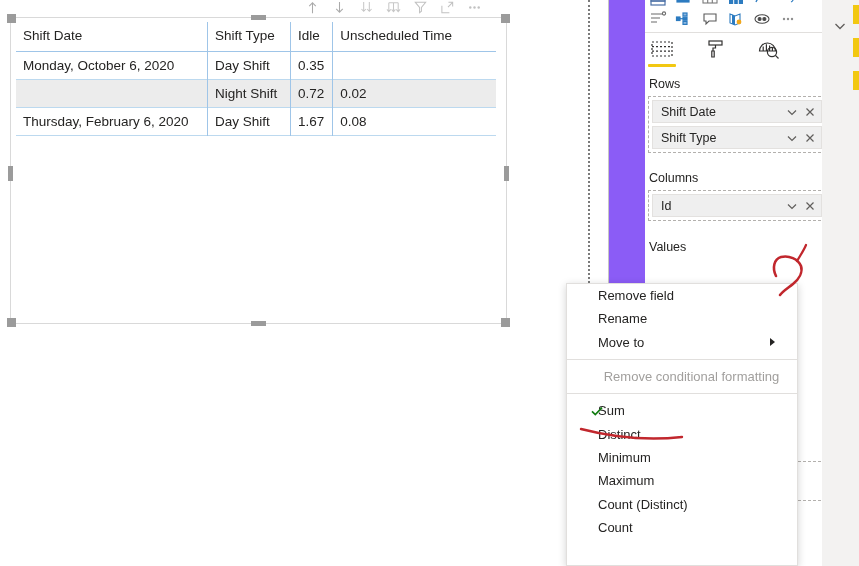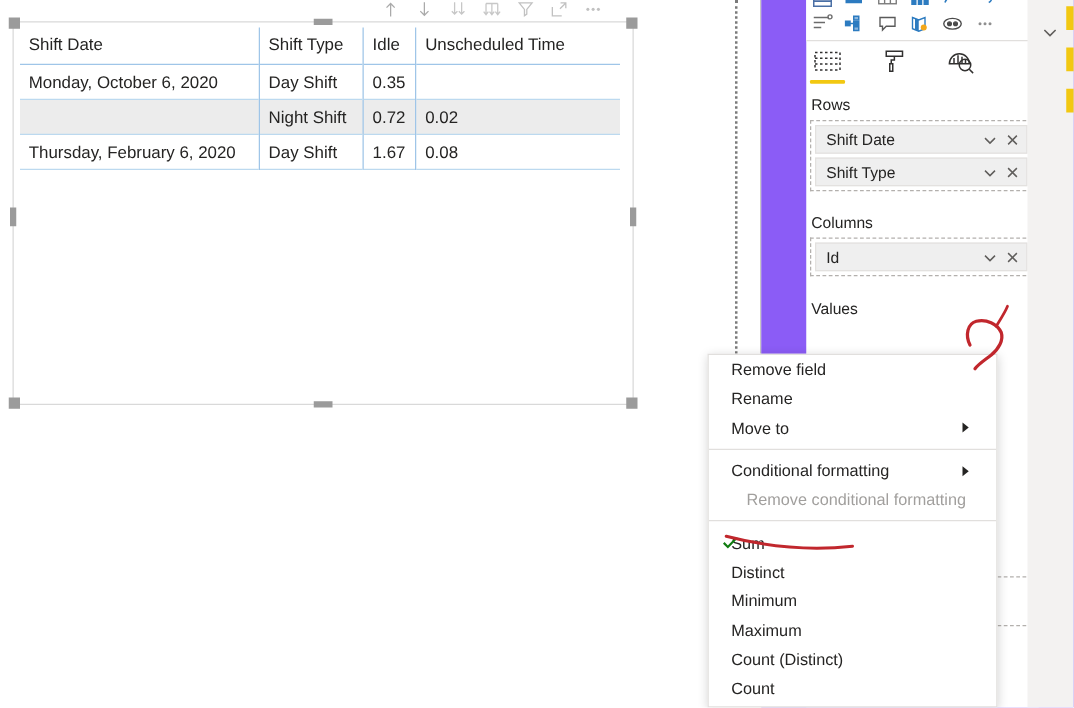--- a/index.html
+++ b/index.html
@@ -171,20 +171,21 @@
     font-size: 13px;
     color: #252423;
     overflow: hidden;
   }
   .ctx-item {
     position: relative;
     height: 23.3px;
     display: flex; align-items: center;
     padding-left: 18px; padding-right: 12px;
     white-space: nowrap;
+    margin-left: 13px;
   }
   .ctx-item.disabled { color: #a19f9d; justify-content: center; }
   .ctx-sep { height: 1px; background: #e1dfdd; margin: 5px 0 5px 0; }
   .ctx-arrow {
     position: absolute; right: 22px; top: 50%;
     transform: translateY(-50%);
     width: 0; height: 0;
     border-left: 5px solid #252423;
     border-top: 4px solid transparent;
     border-bottom: 4px solid transparent;
@@ -420,24 +421,20 @@
       <span>Remove field</span>
     </div>
     <div class="ctx-item">
       <span>Rename</span>
     </div>
     <div class="ctx-item">
       <span>Move to</span>
       <span class="ctx-arrow"></span>
     </div>
     <div class="ctx-sep"></div>
-    <div class="ctx-item">
-      <span>Conditional formatting</span>
-      <span class="ctx-arrow"></span>
-    </div>
     <div class="ctx-item disabled">
       <span>Remove conditional formatting</span>
     </div>
     <div class="ctx-sep"></div>
     <div class="ctx-item">
       <svg class="ctx-check" viewBox="0 0 14 14" fill="none" stroke="#107c10" stroke-width="1.7">
         <path d="M2 7.3 L5.3 10.6 L12 3.6"></path>
       </svg>
       <span>Sum</span>
     </div>

